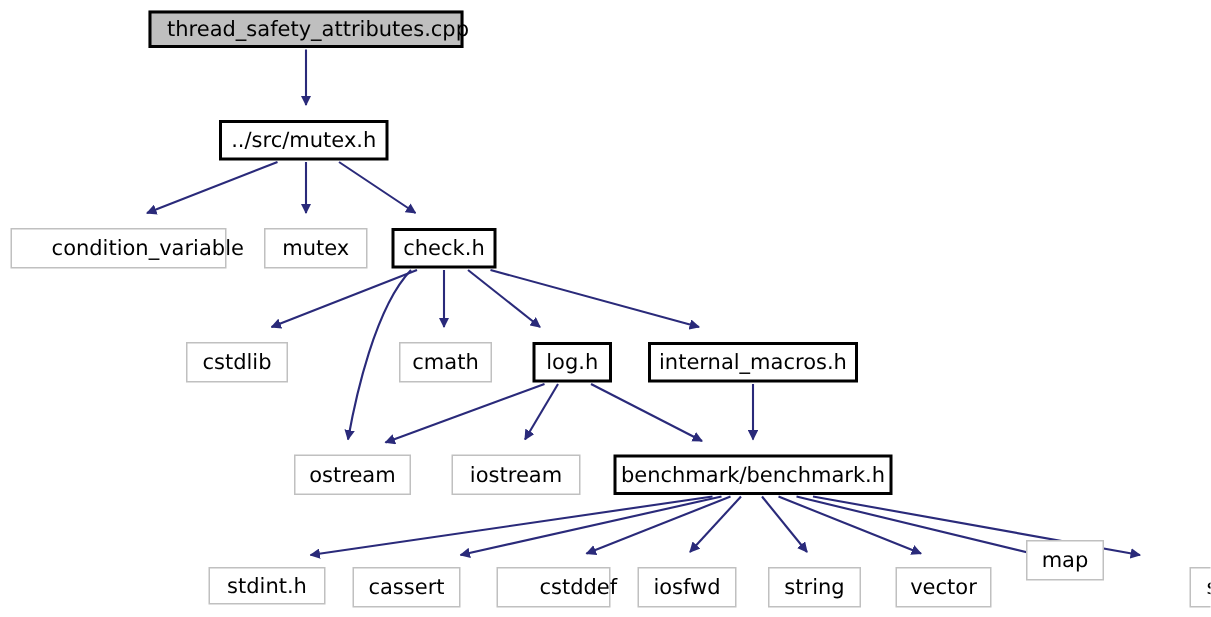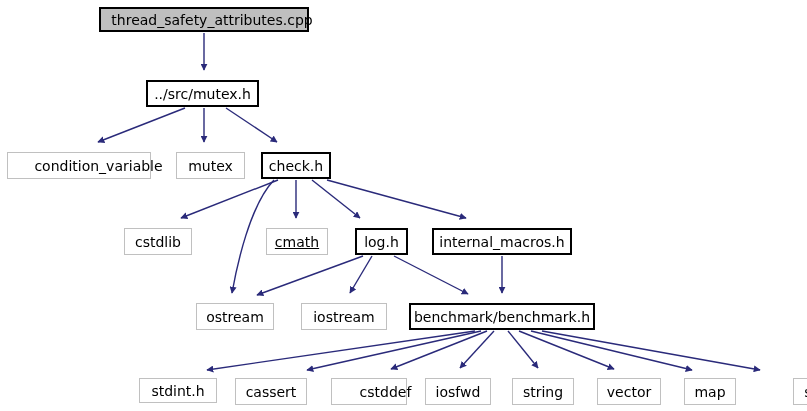--- a/index.html
+++ b/index.html
@@ -70,21 +70,21 @@
       </div>
       <div class="node weak" style="left: 176px; top: 152px; width: 69px; height: 27px;">
         <span>mutex</span>
       </div>
       <div class="node strong" style="left: 261px; top: 152px; width: 70px; height: 27px;">
         <span>check.h</span>
       </div>
       <div class="node weak" style="left: 124px; top: 228px; width: 68px; height: 27px;">
         <span>cstdlib</span>
       </div>
-      <div class="node weak" style="left: 266px; top: 228px; width: 62px; height: 27px; text-decoration: underline;">
+      <div class="node weak" style="left: 266px; top: 228px; width: 62px; height: 27px;">
         <span>cmath</span>
       </div>
       <div class="node strong" style="left: 355px; top: 228px; width: 53px; height: 27px;">
         <span>log.h</span>
       </div>
       <div class="node strong" style="left: 432px; top: 228px; width: 140px; height: 27px;">
         <span>internal_macros.h</span>
       </div>
       <div class="node weak" style="left: 196px; top: 303px; width: 78px; height: 27px;">
         <span>ostream</span>
@@ -106,20 +106,20 @@
       </div>
       <div class="node weak" style="left: 425px; top: 378px; width: 66px; height: 27px;">
         <span>iosfwd</span>
       </div>
       <div class="node weak" style="left: 512px; top: 378px; width: 62px; height: 27px;">
         <span>string</span>
       </div>
       <div class="node weak" style="left: 597px; top: 378px; width: 64px; height: 27px;">
         <span>vector</span>
       </div>
-      <div class="node weak" style="left: 684px; top: 378px; width: 52px; height: 27px;">
+      <div class="node weak" style="left: 684px; top: 360px; width: 52px; height: 27px;">
         <span>map</span>
       </div>
       <div class="node weak" style="left: 793px; top: 378px; width: 44px; height: 27px;">
         <span>set</span>
       </div>
     </div>
 </div>
 
 </body></html>

